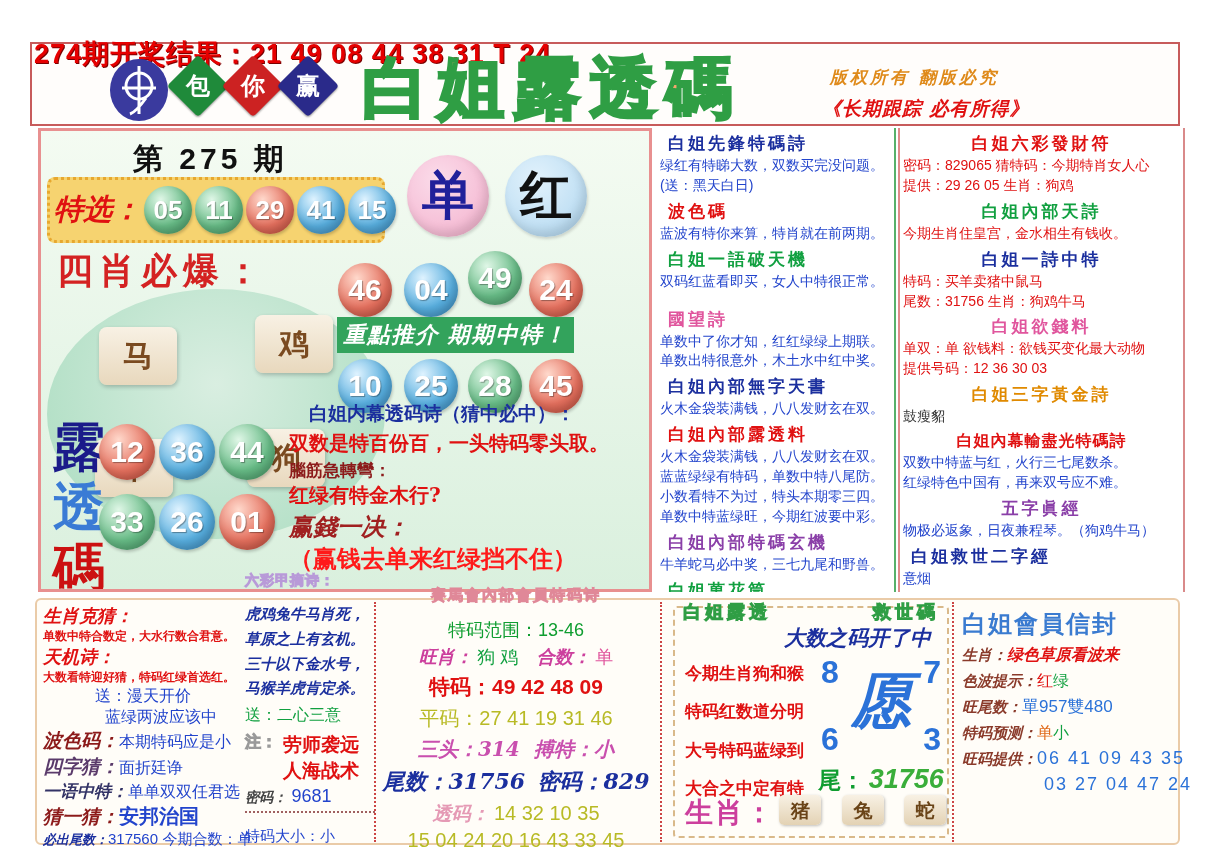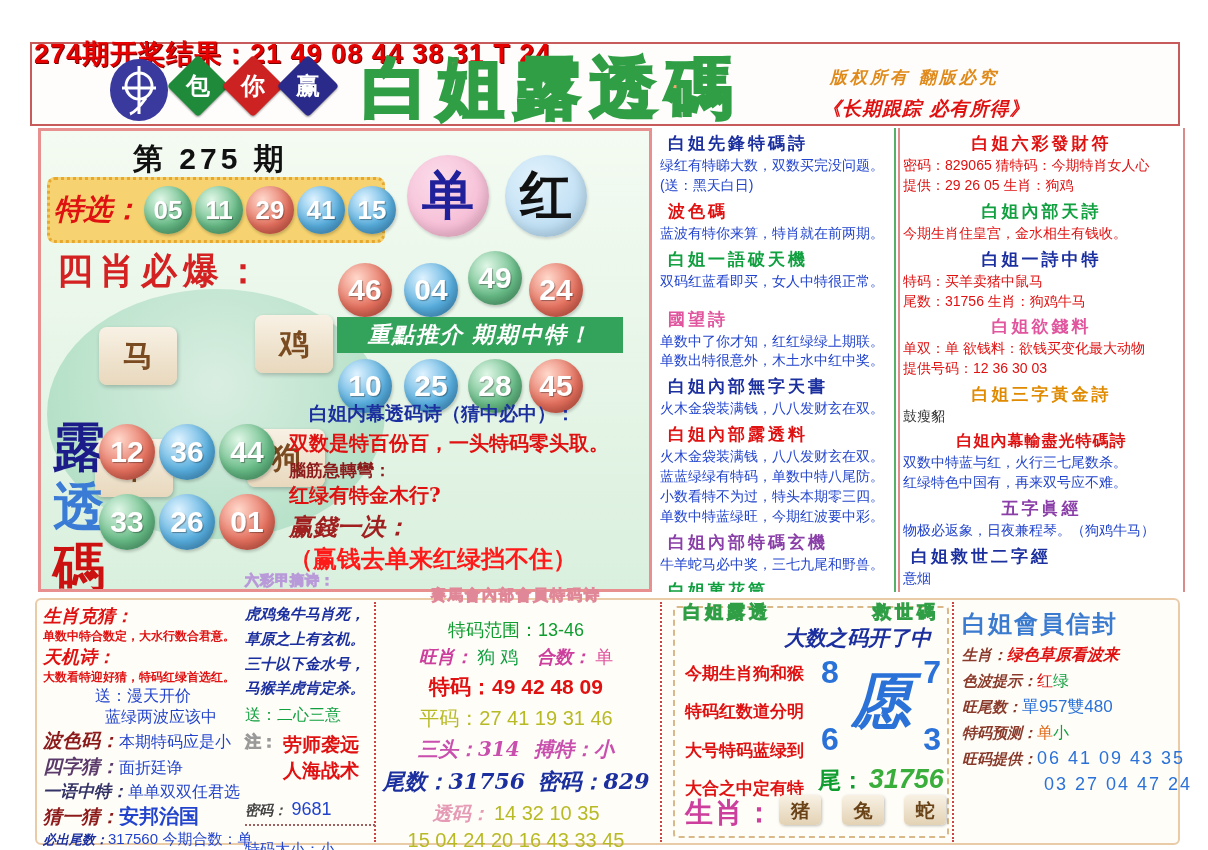--- a/index.html
+++ b/index.html
@@ -29,21 +29,21 @@
   .ball.green { background:radial-gradient(circle at 35% 28%, #e0f7e7, #67bb86 58%, #4a9e6a); }
   .b48{ width:48px;height:48px;font-size:26px; flex:none; margin-left:3px; }
   .b54{ width:54px;height:54px;font-size:30px; position:absolute; }
   .b56{ width:56px;height:56px;font-size:30px; position:absolute; }
   .bigdot { position:absolute; width:82px; height:82px; border-radius:50%; display:flex; align-items:center; justify-content:center; font-weight:900; font-size:52px; box-shadow:inset -4px -6px 10px rgba(0,0,0,.12), 1px 2px 3px rgba(0,0,0,.15); }
   .dot-dan { left:366px; top:24px; background:radial-gradient(circle at 38% 30%, #fbdcea, #f3aecb); color:#20209a; }
   .dot-hong{ left:464px; top:24px; background:radial-gradient(circle at 38% 30%, #e2f2fc, #add5ef); color:#111; }
   .four-title { position:absolute; left:16px; top:116px; font-size:36px; font-weight:900; color:#d42222; letter-spacing:6px; font-family:"DejaVu Serif", serif; }
   .oval { position:absolute; left:6px; top:158px; width:338px; height:250px; border-radius:50%; background:radial-gradient(circle at 50% 38%, #d9eee1, #a9dcbf); }
   .animal { position:absolute; width:78px; height:58px; border-radius:8px; background:linear-gradient(#f8f1e4,#e8d8bd); box-shadow:1px 2px 4px rgba(0,0,0,.22); display:flex; align-items:center; justify-content:center; font-size:30px; font-weight:900; color:#7a4a20; font-family:"DejaVu Serif", serif; }
-  .ribbon { position:absolute; left:296px; top:186px; width:286px; height:36px; background:#33a35c; color:#fff; font-weight:900; font-style:italic; font-size:22px; letter-spacing:2px; display:flex; align-items:center; justify-content:center; white-space:nowrap; }
+  .ribbon { position:absolute; left:296px; top:186px; width:237px; height:36px; background:#33a35c; color:#fff; font-weight:900; font-style:italic; font-size:22px; letter-spacing:2px; display:flex; align-items:center; justify-content:center; white-space:nowrap; }
   .lou-char { position:absolute; left:12px; font-size:52px; font-weight:900; font-family:"DejaVu Serif", serif; }
   .poem-block { position:absolute; left:248px; top:270px; width:362px; }
   .poem-title { color:#1b2f9e; font-weight:900; font-size:19px; font-family:"DejaVu Serif", serif;margin-left:20px; }
   .poem-red { color:#e01111; font-weight:900; font-size:20px; margin-top:3px; font-family:"DejaVu Serif", serif; white-space:nowrap; }
   .teaser-label { color:#8c1a1a; font-weight:900; font-size:17px; margin-top:2px; font-family:"DejaVu Serif", serif; }
   .teaser-line { color:#e01111; font-weight:900; font-size:20px; font-family:"DejaVu Serif", serif; }
   .win-label { color:#a02020; font-weight:900; font-style:italic; font-size:24px; margin-top:2px; font-family:"DejaVu Serif", serif; }
   .win-text { color:#ff1a1a; font-weight:bold; font-size:24px; white-space:nowrap; }
 
   
@@ -287,21 +287,21 @@
       <div class="box2-poem">三十以下金水号，</div>
       <div class="box2-poem">马猴羊虎肯定杀。</div>
       <div style="color:#11a040;font-size:16px;margin:4px 0 6px;">送：二心三意</div>
       <div style="display:flex;gap:6px;">
         <span style="font-weight:900;font-size:16px;color:#eee;-webkit-text-stroke:1px #999;">注：</span>
         <span>
           <div style="color:#e01111;font-size:19px;font-weight:bold;">劳师袭远</div>
           <div style="color:#e01111;font-size:19px;font-weight:bold;">人海战术</div>
         </span>
       </div>
-      <div style="border-bottom:2px dotted #a06060;padding-bottom:4px;margin-top:15px;">
+      <div style="border-bottom:2px dotted #a06060;padding-bottom:4px;margin-top:2px;">
         <span class="serif-lab" style="color:#444;font-size:14px;">密码：</span>
         <span style="color:#2244cc;font-size:18px;">9681</span>
       </div>
       <div style="color:#2244cc;font-size:15px;margin-top:14px;">特码大小：小</div>
     </div>
 
     <div id="box3">
       <div class="box3-head">賽馬會內部會員特码诗</div>
       <div style="color:#0f9d30;font-size:18px;margin-top:16px;">特码范围：13-46</div>
       <div style="margin-top:3px;">

